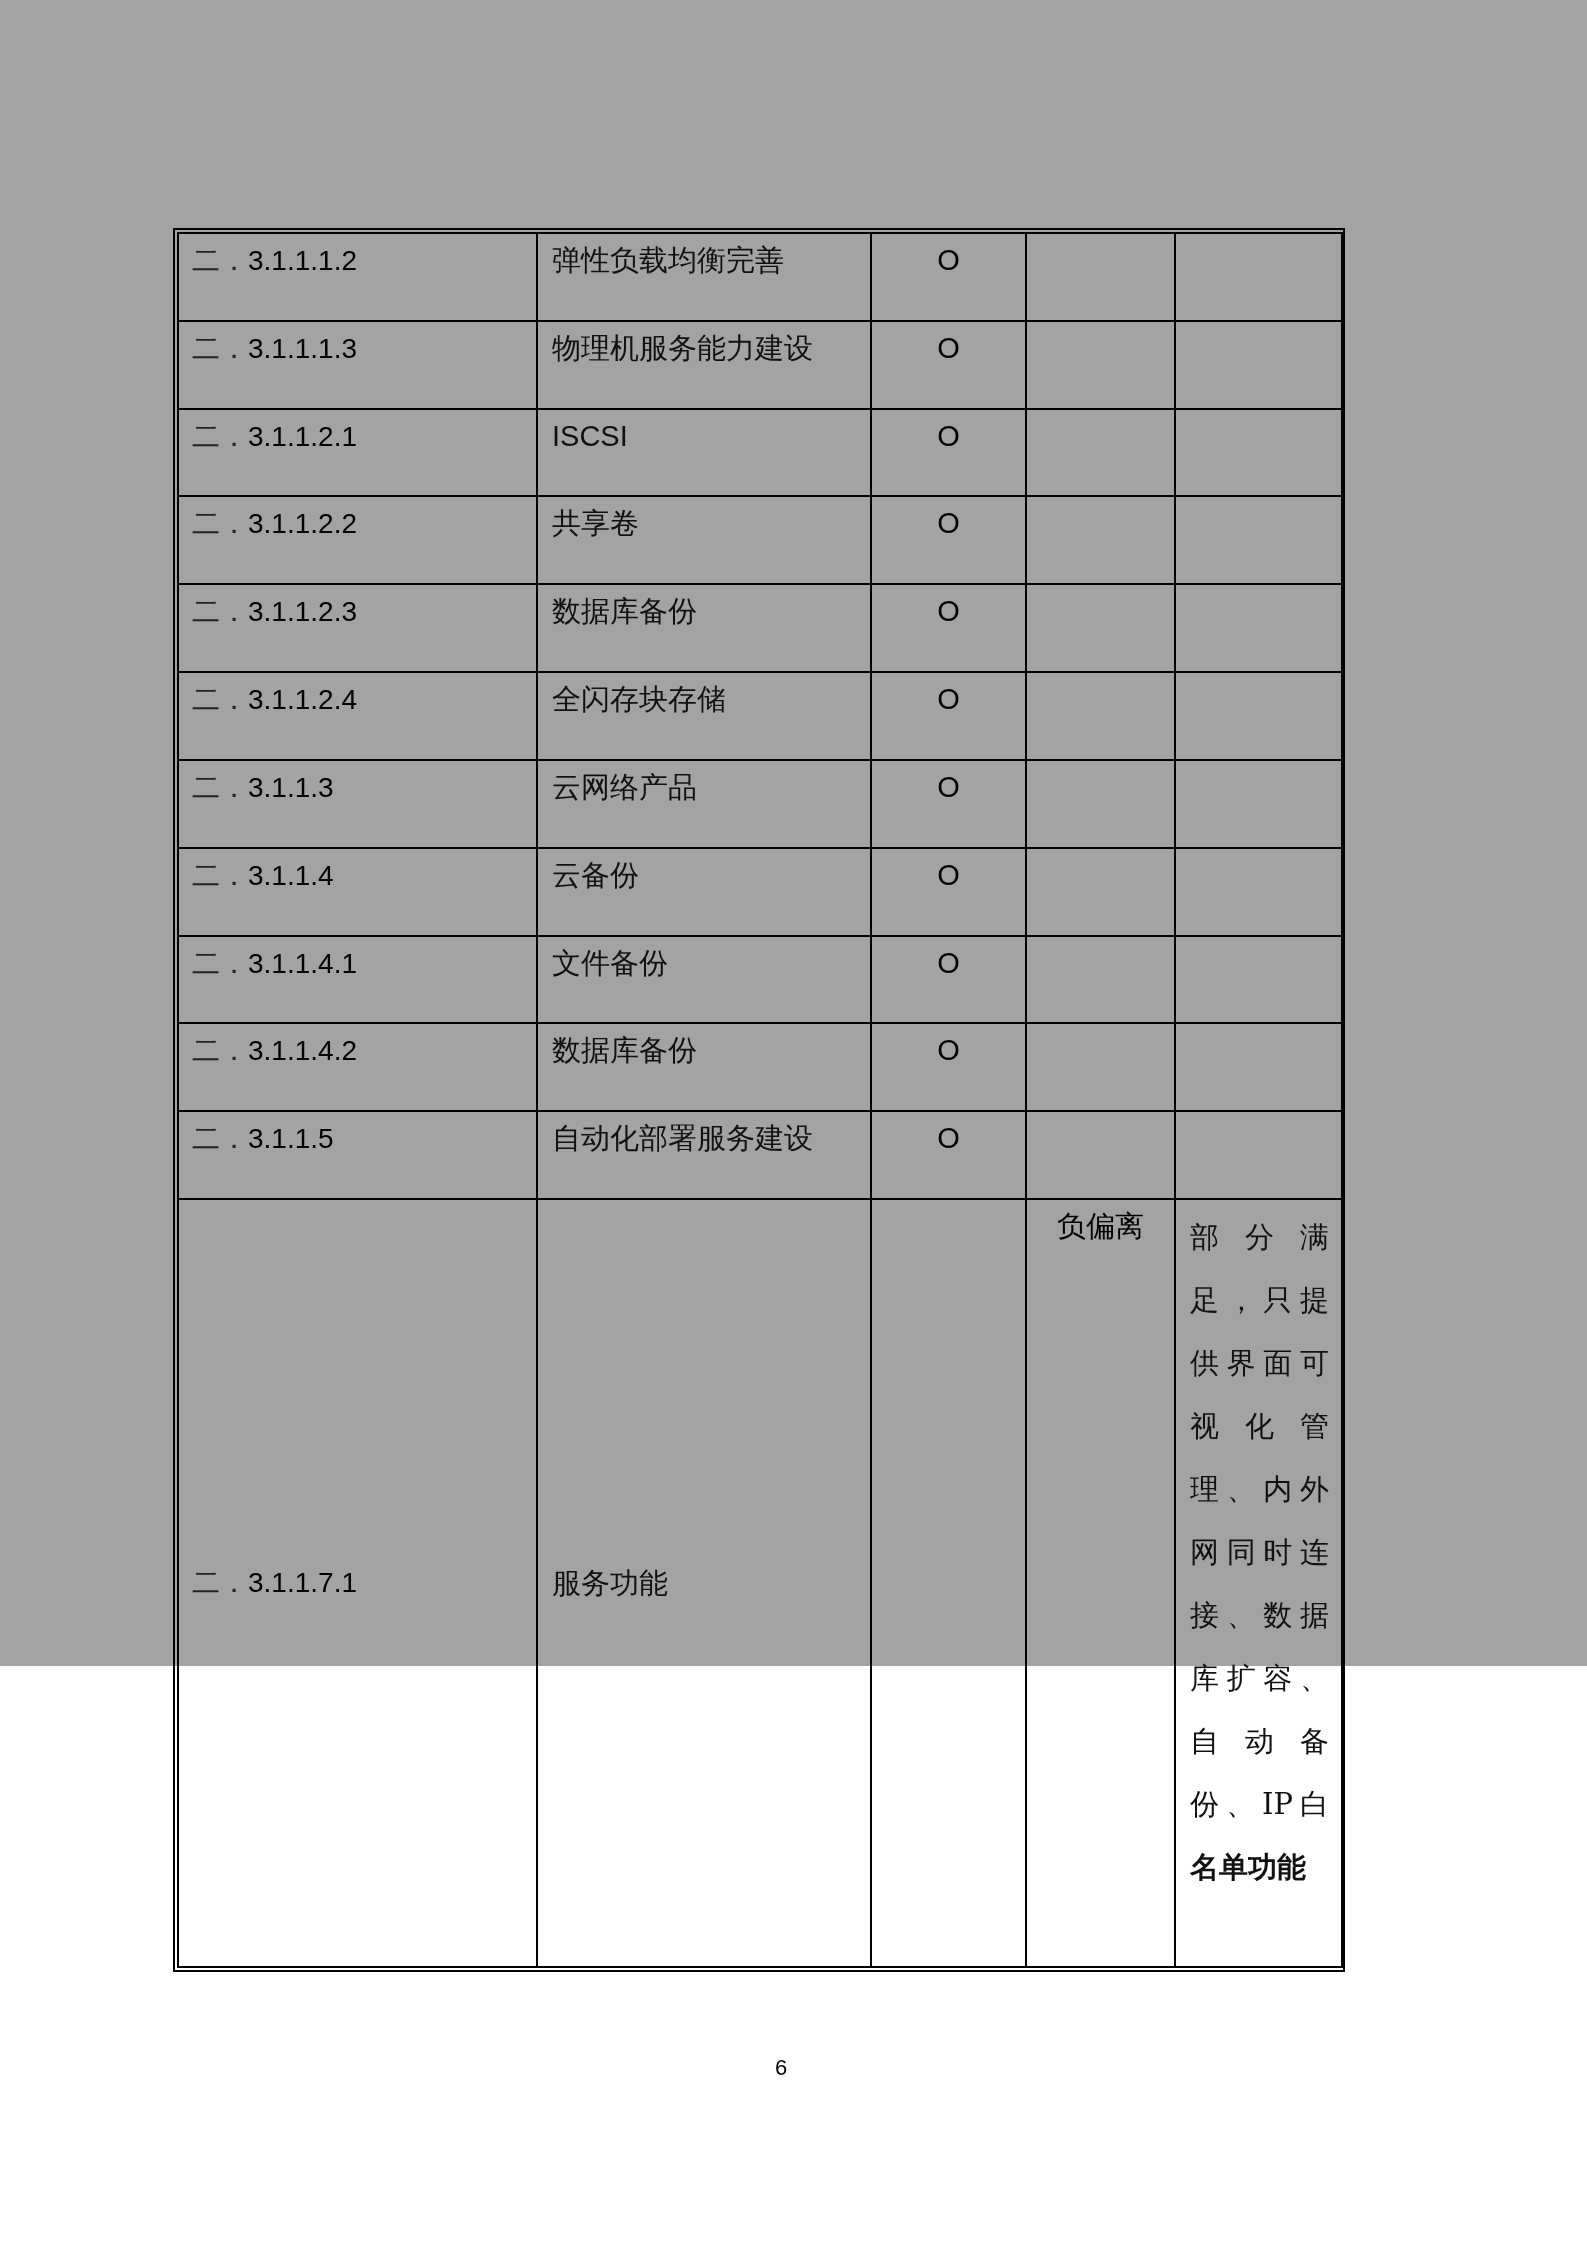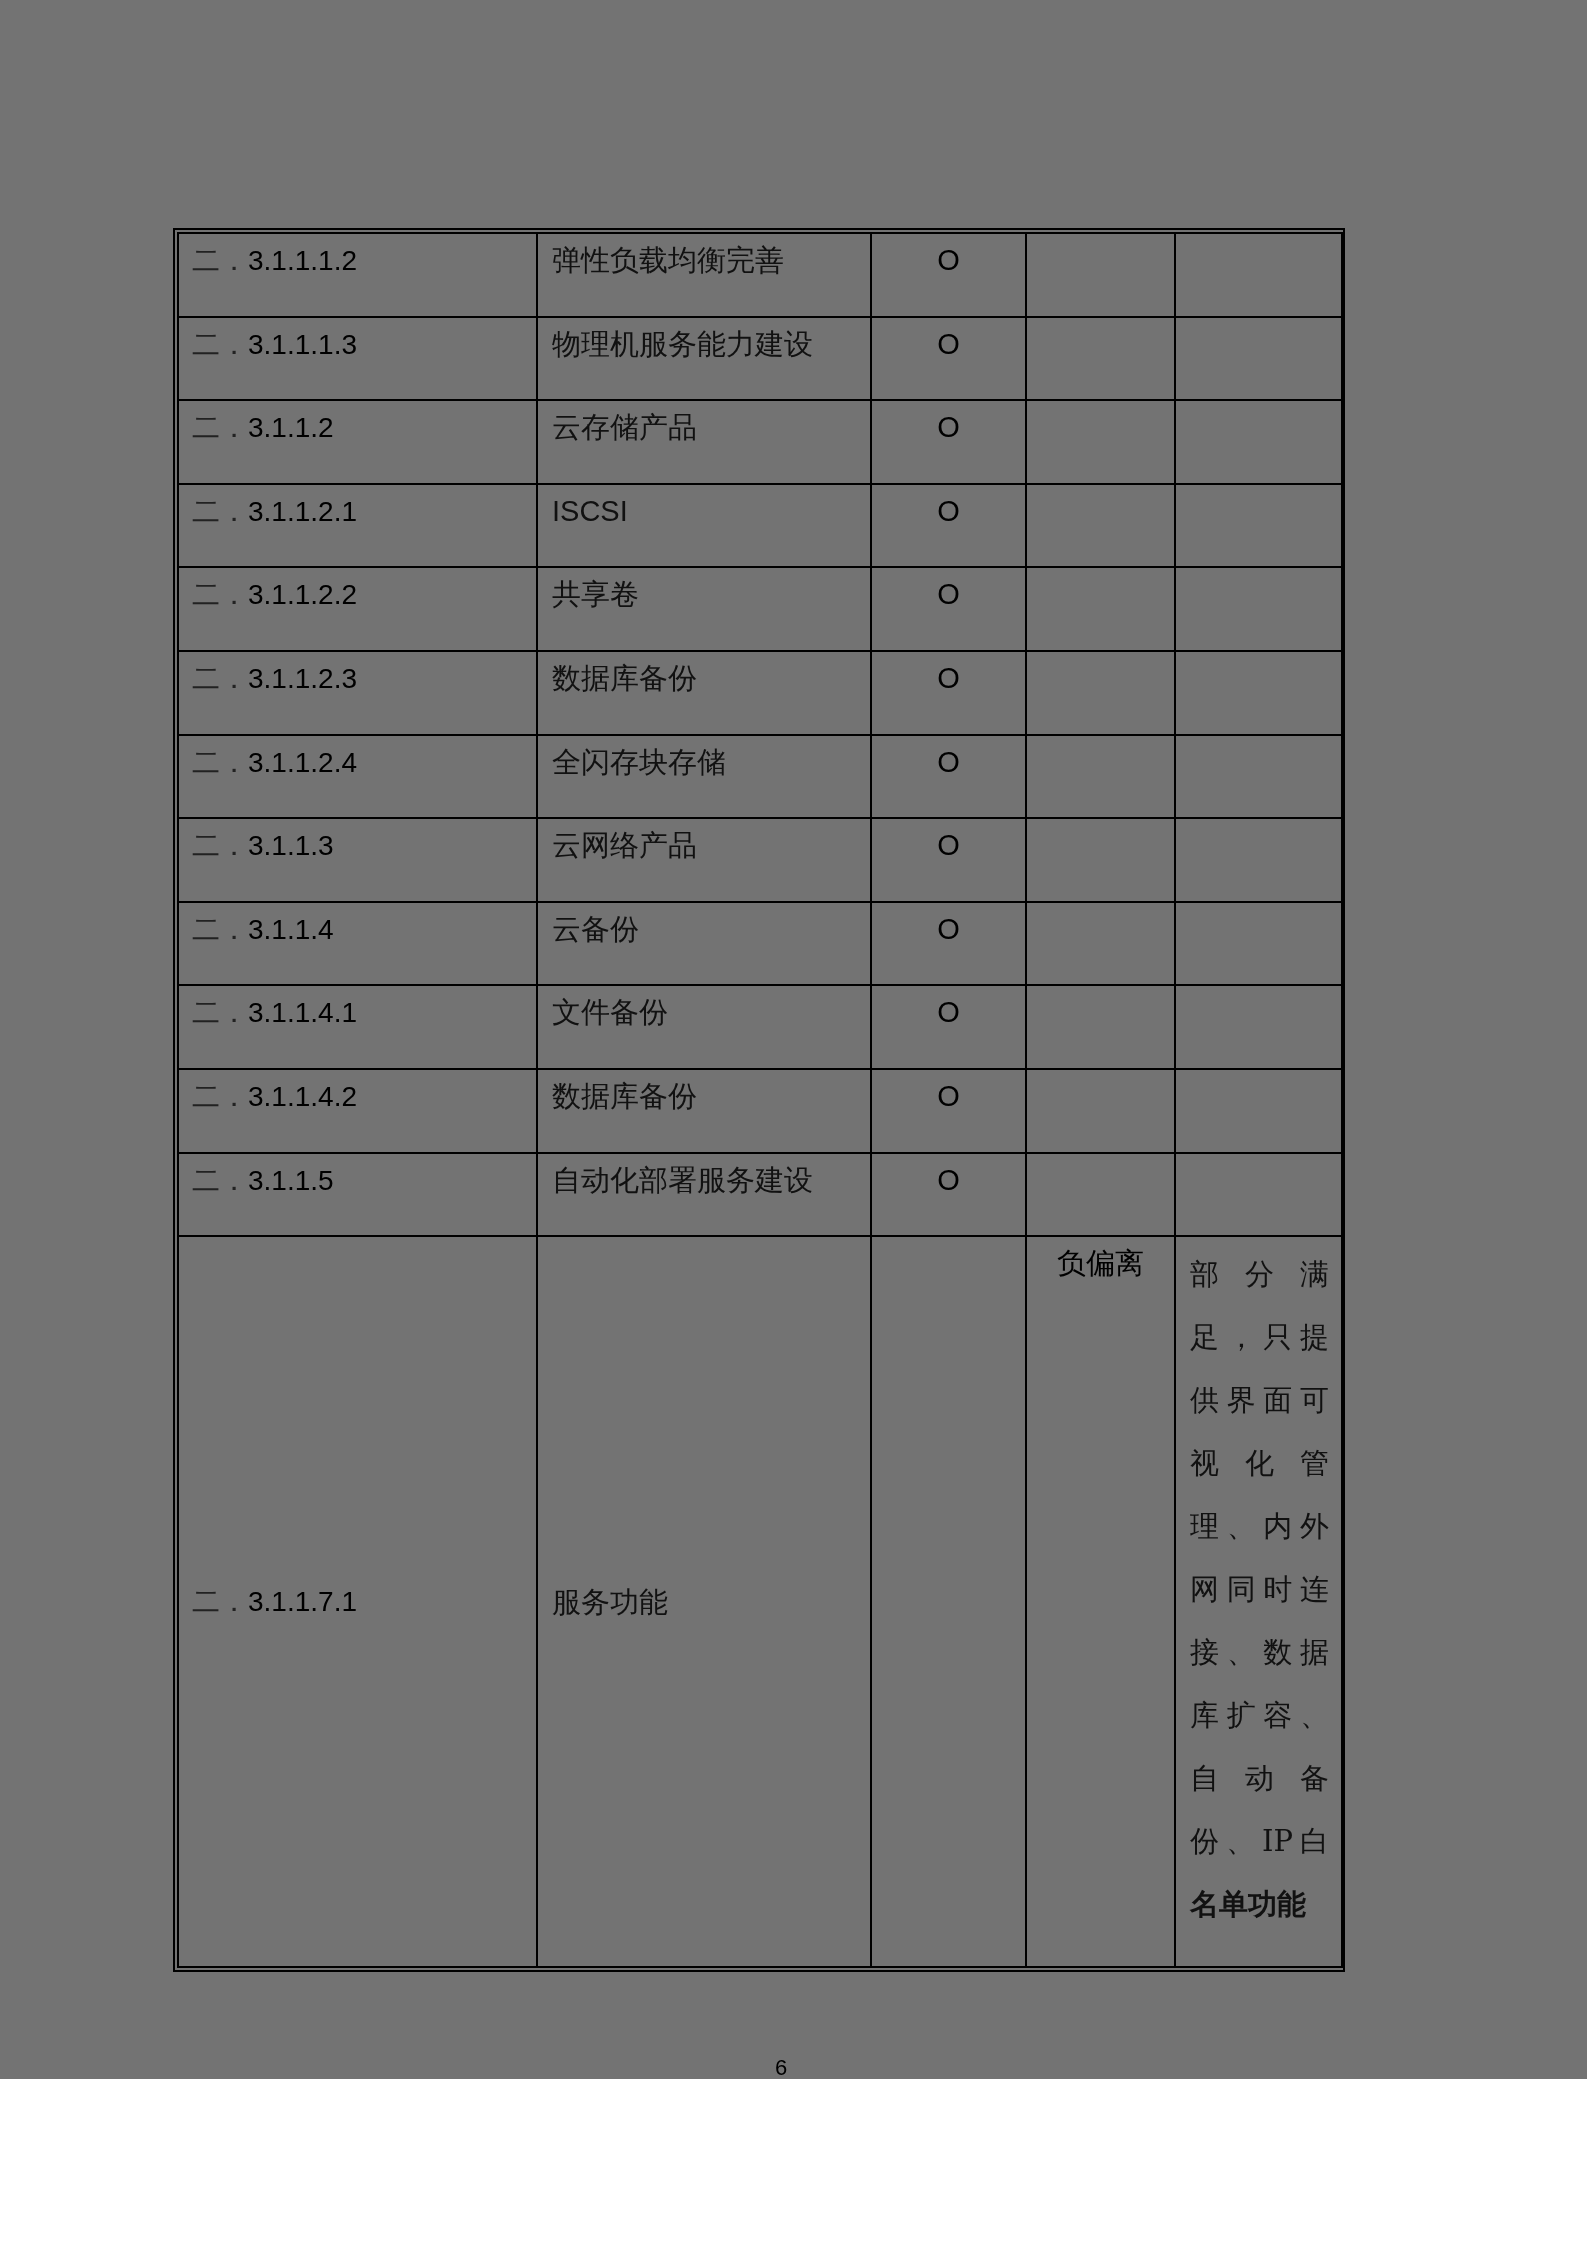--- a/index.html
+++ b/index.html
@@ -12,22 +12,22 @@
       height: 2245px;
       position: relative;
       overflow: hidden;
       font-family: "DejaVu Sans", "Liberation Sans", sans-serif;
       color: #000000;
     }
     .page {
       position: absolute;
       left: 0; top: 0;
       width: 1587px;
-      height: 2079px;
-      background: #737373;
+      height: 1666px;
+      background: #a3a3a3;
     }
     .table-wrap {
       position: absolute;
       left: 173px;
       top: 228px;
       width: 1172px;
       height: 1744px;
       border: 2px solid #000;
       box-sizing: border-box;
       padding: 2px;
@@ -146,27 +146,20 @@
             <td class="cell-note"></td>
           </tr>
           <tr class="std">
             <td class="cell-id"><span class="prefix">二．</span><span class="num">3.1.1.1.3</span></td>
             <td class="cell-name">物理机服务能力建设</td>
             <td class="cell-resp">O</td>
             <td class="cell-dev"></td>
             <td class="cell-note"></td>
           </tr>
           <tr class="std">
-            <td class="cell-id"><span class="prefix">二．</span><span class="num">3.1.1.2</span></td>
-            <td class="cell-name">云存储产品</td>
-            <td class="cell-resp">O</td>
-            <td class="cell-dev"></td>
-            <td class="cell-note"></td>
-          </tr>
-          <tr class="std">
             <td class="cell-id"><span class="prefix">二．</span><span class="num">3.1.1.2.1</span></td>
             <td class="cell-name latin">ISCSI</td>
             <td class="cell-resp">O</td>
             <td class="cell-dev"></td>
             <td class="cell-note"></td>
           </tr>
           <tr class="std">
             <td class="cell-id"><span class="prefix">二．</span><span class="num">3.1.1.2.2</span></td>
             <td class="cell-name">共享卷</td>
             <td class="cell-resp">O</td>

